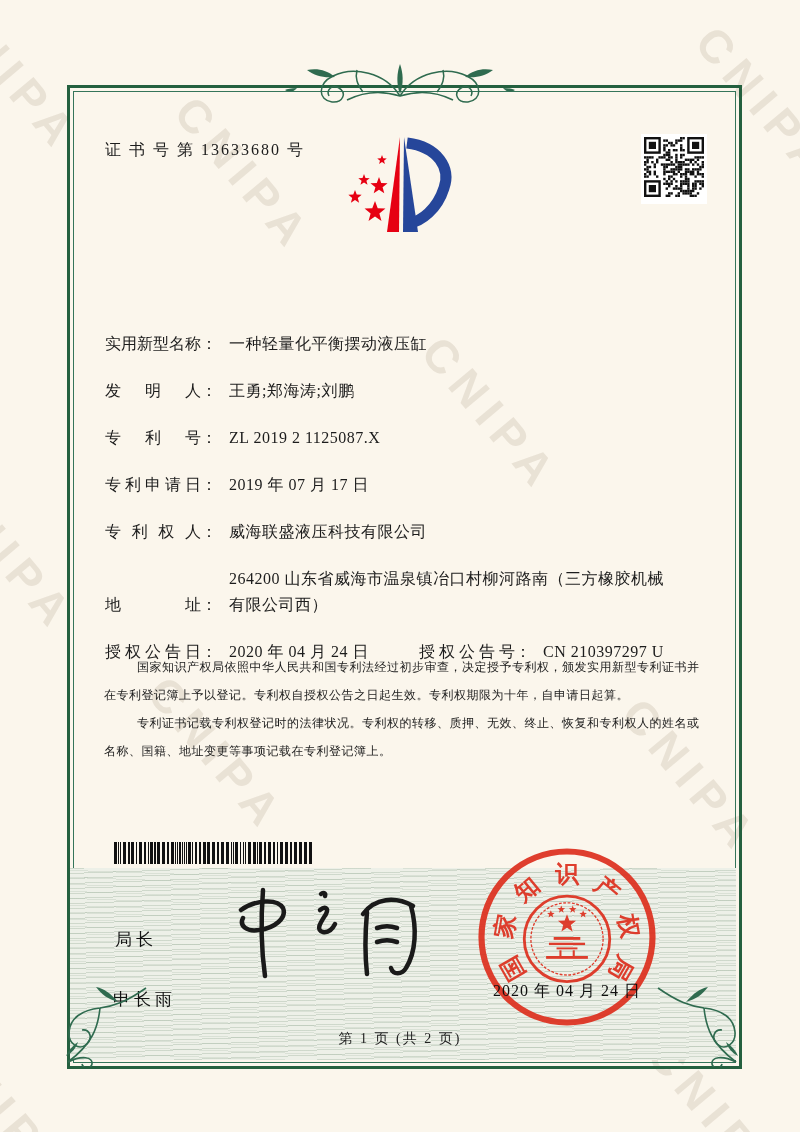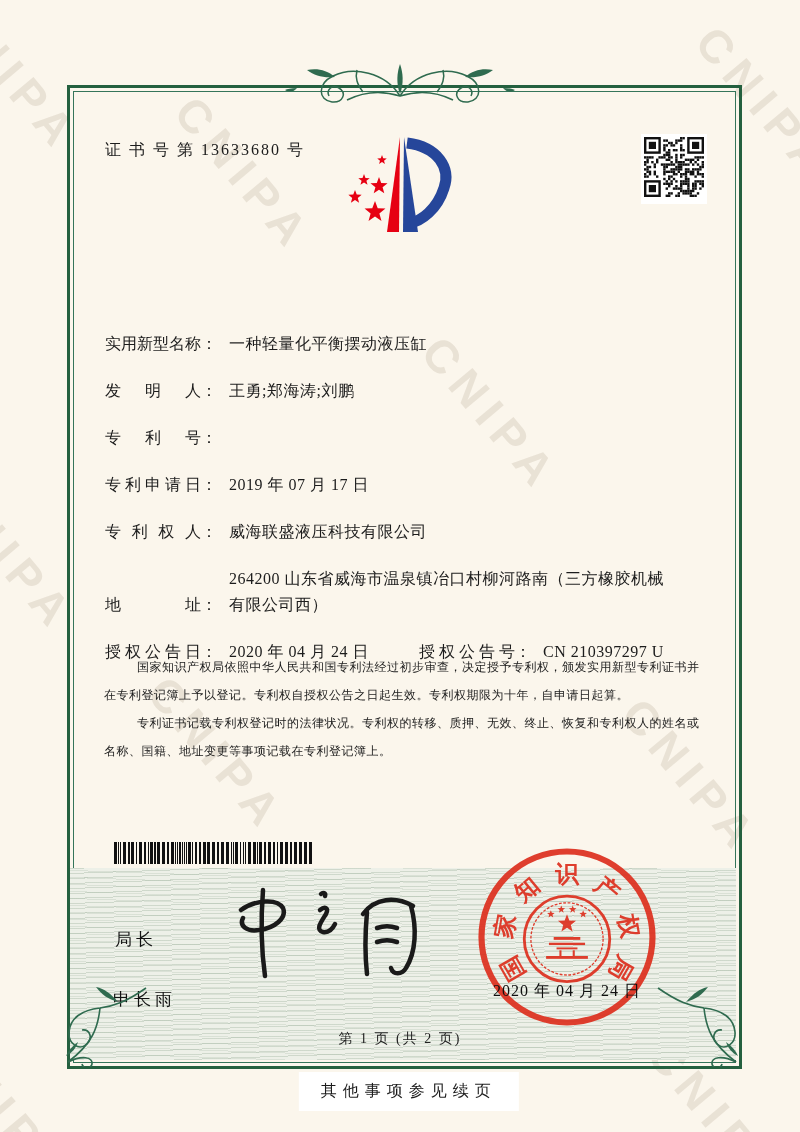--- a/index.html
+++ b/index.html
@@ -328,20 +328,21 @@
       <span class="fvalue">一种轻量化平衡摆动液压缸</span>
     </div>
     <div class="field-row">
       <span class="flabel">发明人</span>
         <span class="fcolon">：</span>
       <span class="fvalue">王勇;郑海涛;刘鹏</span>
     </div>
     <div class="field-row">
       <span class="flabel">专利号</span>
         <span class="fcolon">：</span>
+      <span class="fvalue">ZL 2019 2 1125087.X</span>
     </div>
     <div class="field-row">
       <span class="flabel">专利申请日</span>
         <span class="fcolon">：</span>
       <span class="fvalue">2019 年 07 月 17 日</span>
     </div>
     <div class="field-row">
       <span class="flabel">专利权人</span>
         <span class="fcolon">：</span>
       <span class="fvalue">威海联盛液压科技有限公司</span>
@@ -496,15 +497,14 @@
     <path d="M20,60 C14,64 10,69 8,74 C14,71 18,66 20,60 Z" fill="#2f6b4f" stroke="none"></path>
   </svg>
   <svg class="ornament-br" width="90" height="85" viewBox="0 0 90 85" fill="none" stroke="#2f6b4f" stroke-width="1.6">
     <path d="M88,6 C68,20 56,24 42,26 C24,28 12,36 11,50 C10,62 21,69 29,62 C35,56 32,47 24,48"></path>
     <path d="M42,26 C40,46 34,62 10,80"></path>
     <path d="M10,80 C24,73 35,75 34,82 C33,87 25,87 24,82"></path>
     <path d="M60,20 C52,11 47,7 38,5 C44,13 50,17 60,20 Z" fill="#2f6b4f" stroke="none"></path>
     <path d="M20,60 C14,64 10,69 8,74 C14,71 18,66 20,60 Z" fill="#2f6b4f" stroke="none"></path>
   </svg>
 
-  <div class="continuation">其他事项参见续页</div>
 
 </div>
 
 </body></html>

